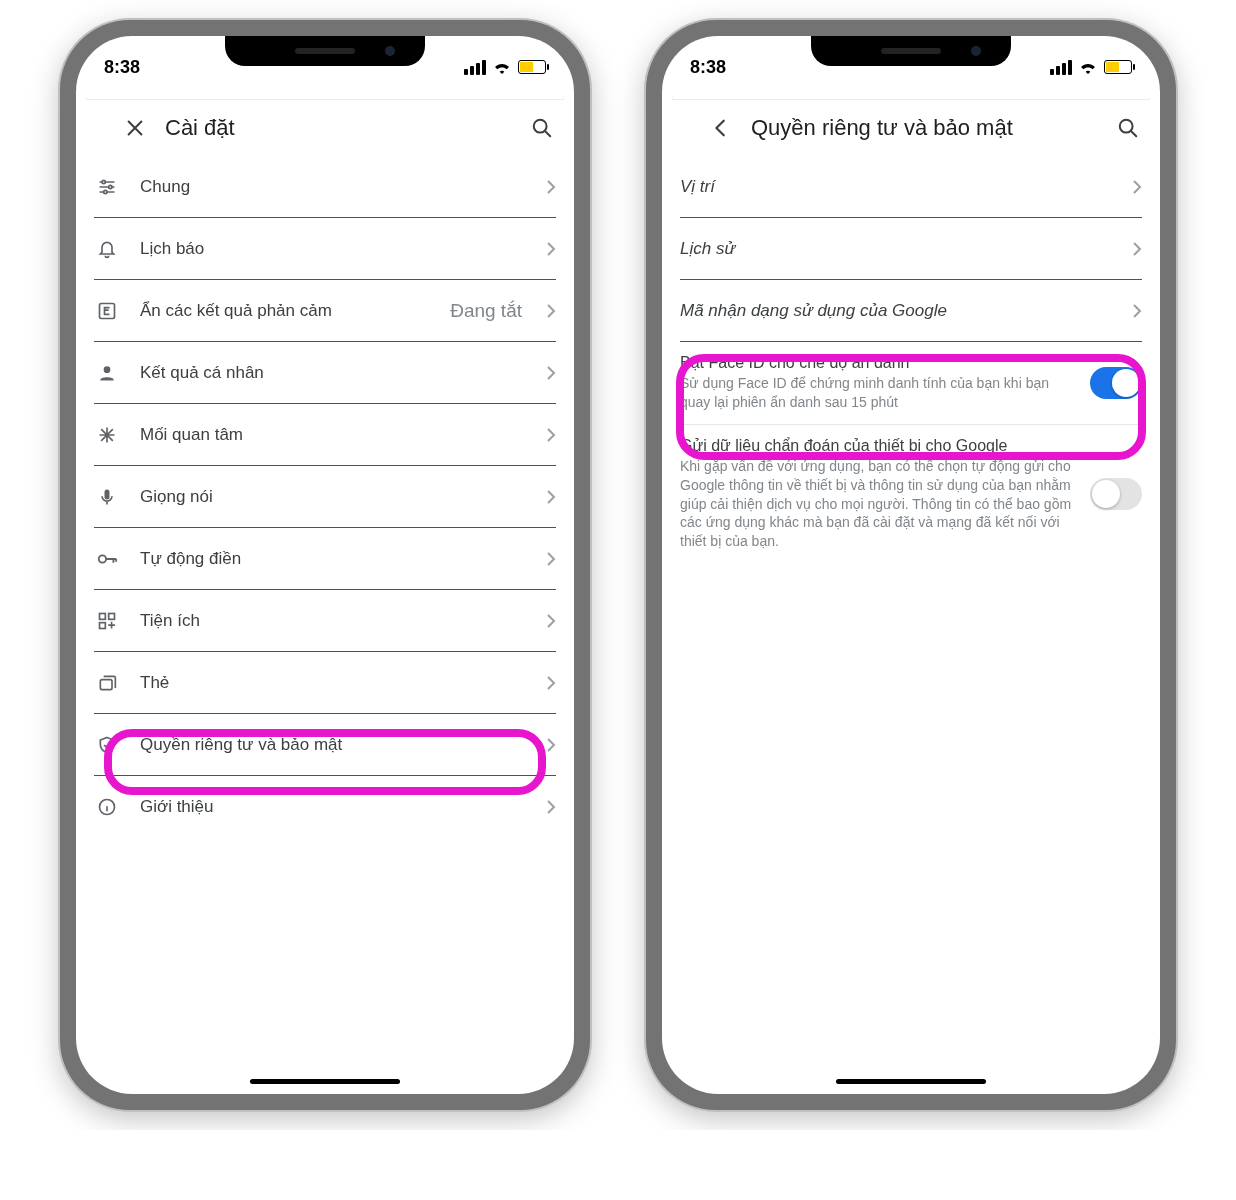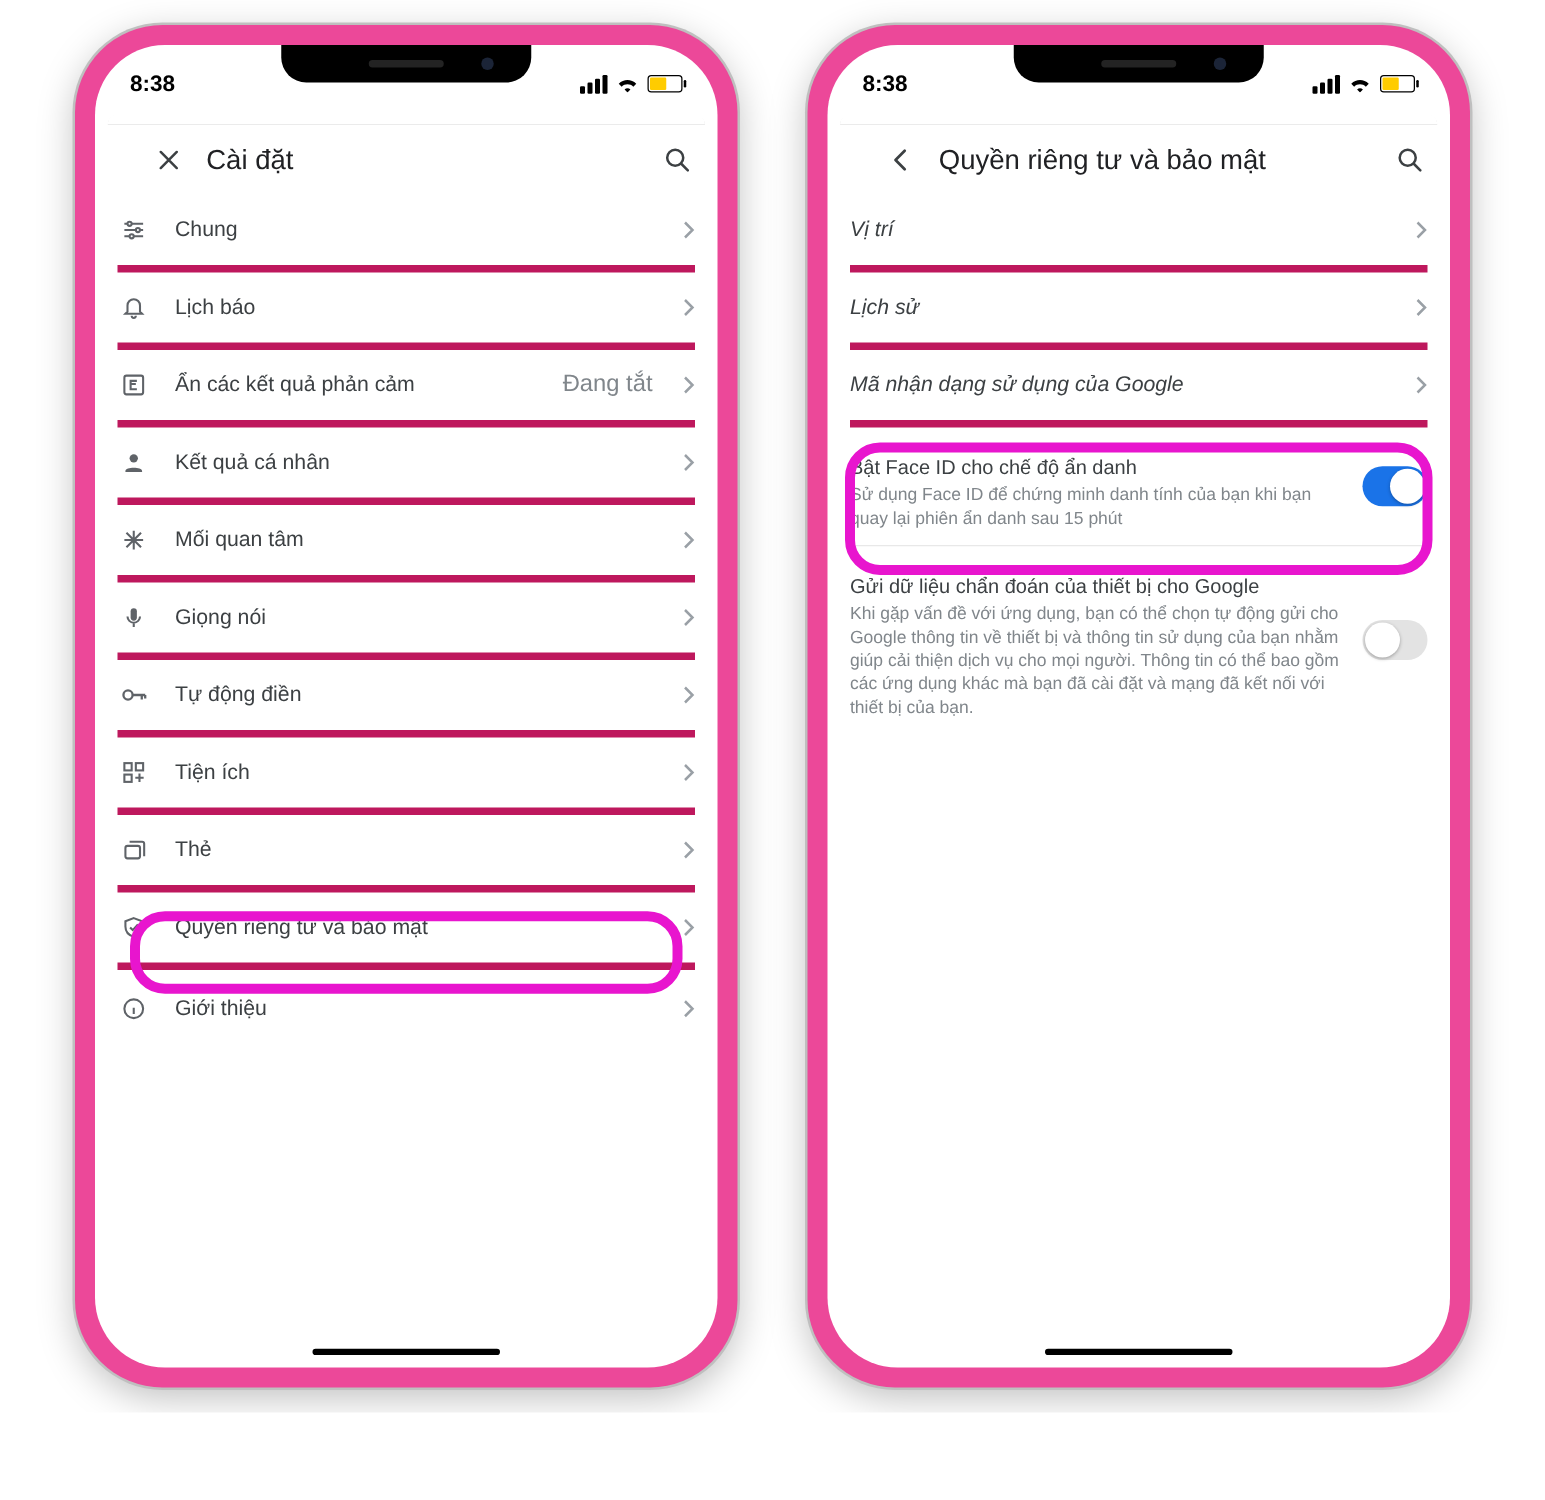--- a/index.html
+++ b/index.html
@@ -7,21 +7,21 @@
     background: #ffffff;
     font-family: -apple-system, Helvetica, Arial, sans-serif;
     display: flex;
     gap: 56px;
     padding: 20px 40px;
     justify-content: center;
   }
   .phone {
     width: 530px;
     height: 1090px;
-    background: #ec4899;
+    background: #737373;
     border-radius: 70px;
     padding: 16px;
     box-shadow: 0 0 0 2px #bfbfbf, 0 8px 30px rgba(0,0,0,.25);
     position: relative;
   }
   .screen {
     width: 100%;
     height: 100%;
     background: #fff;
     border-radius: 56px;
@@ -93,36 +93,36 @@
   .app-header .icon-btn { width: 28px; height: 28px; display:flex;align-items:center;justify-content:center; color:#3c4043; }
   .app-header .title { font-size: 22px; font-weight: 500; color:#202124; flex:1; }
   svg { display:block; }
 
   .list { padding: 0 18px; }
   .row {
     display: flex;
     align-items: center;
     min-height: 62px;
     gap: 20px;
-    border-bottom: 6px solid #be185d;
+    border-bottom: 1px solid #be185d;
     padding: 4px 0;
   }
   .row:last-child{border-bottom:none;}
   .row .ico { width: 26px; display:flex; justify-content:center; color:#5f6368; }
   .row .label { flex: 1; font-size: 17px; color:#3c4043; }
   .row .value { font-size: 19px; color:#80868b; margin-right:4px; }
   .row .chev { color:#9aa0a6; }
   .row.noicon{gap:12px;font-style:italic;}
 
   .multi-row{
     display:flex;align-items:center;gap:14px;
     padding:12px 0;
     border-bottom:1px solid #e8e8e8;
   }
-  .multi-row .text{flex:1;margin-top:12px;}
+  .multi-row .text{flex:1;}
   .multi-row .t1{font-size:16px;color:#3c4043;margin-bottom:2px;}
   .multi-row .t2{font-size:14px;color:#80868b;line-height:1.35;}
   .toggle{
     width:52px;height:32px;border-radius:16px;position:relative;flex-shrink:0;
   }
   .toggle.on{background:#1a73e8;}
   .toggle.off{background:#e3e3e3;}
   .toggle .knob{
     position:absolute;top:2px;width:28px;height:28px;border-radius:50%;background:#fff;
     box-shadow:0 1px 3px rgba(0,0,0,.3);

